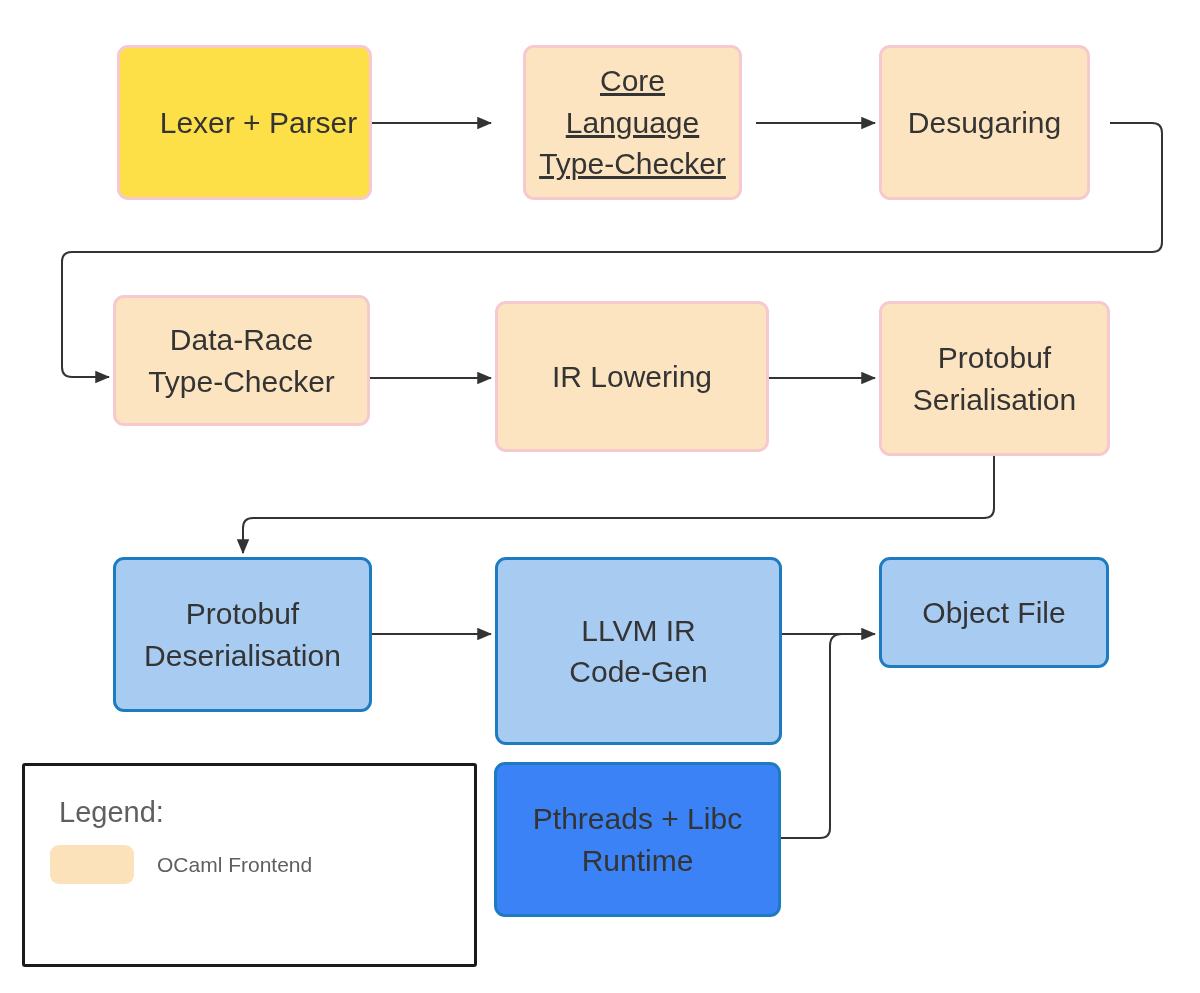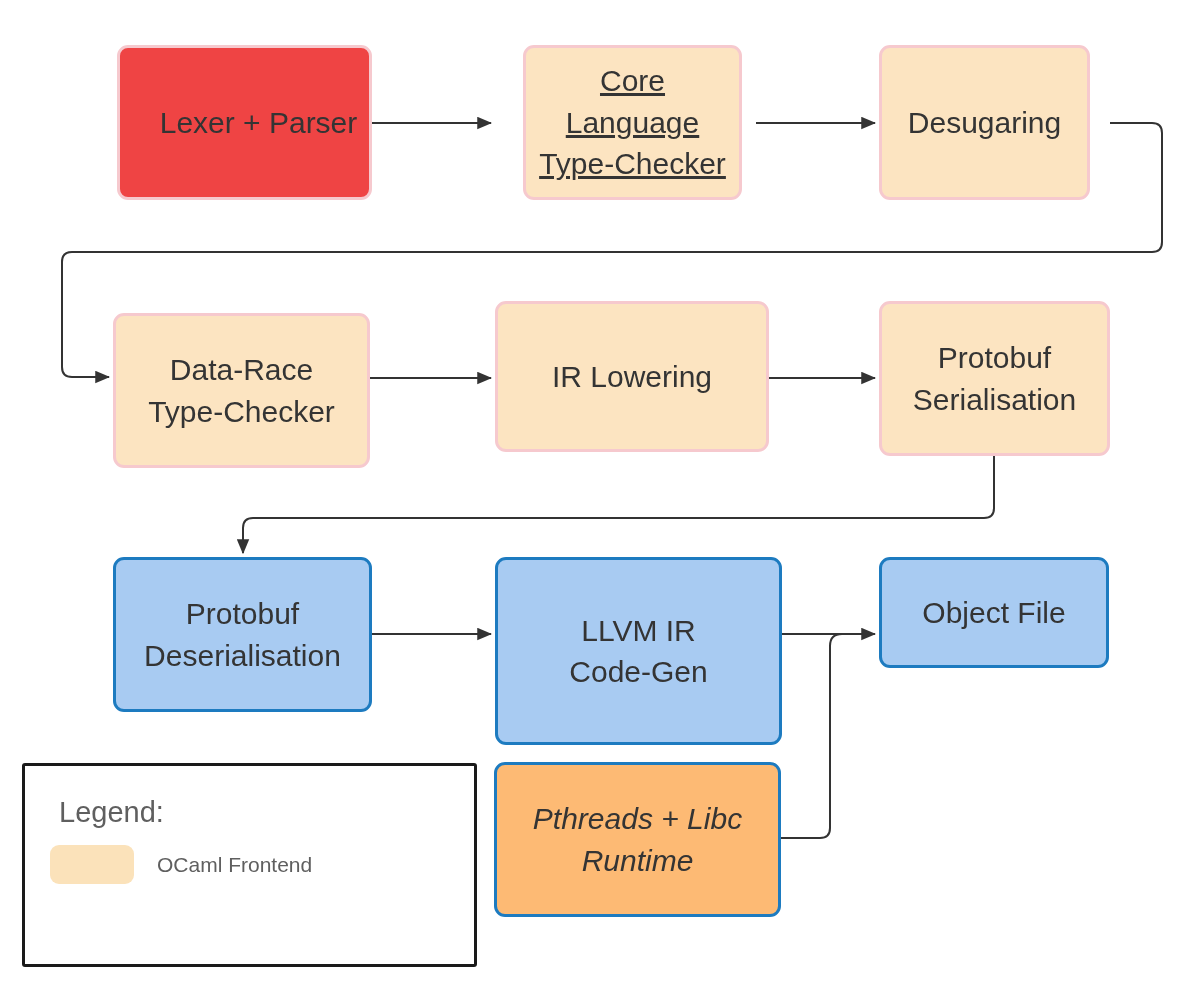--- a/index.html
+++ b/index.html
@@ -42,21 +42,21 @@
     white-space: pre-line;
     font-size: 30px;
     line-height: 1.38;
     color: var(--node-text, #343434);
     padding: 0 8px;
   }
   
   #node-lexer-parser            { left:117px; top:45px;  width:255px; height:155px; }
   #node-core-type-checker       { left:523px; top:45px;  width:219px; height:155px;text-decoration:underline; }
   #node-desugaring              { left:879px; top:45px;  width:211px; height:155px; }
-  #node-data-race-type-checker  { left:113px; top:313px; width:257px; height:155px; }
+  #node-data-race-type-checker  { left:113px; top:295px; width:257px; height:131px; }
   #node-ir-lowering             { left:495px; top:301px; width:274px; height:151px; }
   #node-protobuf-serialisation  { left:879px; top:301px; width:231px; height:155px; }
   #node-protobuf-deserialisation{ left:113px; top:557px; width:259px; height:155px; }
   #node-llvm-ir-code-gen        { left:495px; top:557px; width:287px; height:188px; }
   #node-object-file             { left:879px; top:557px; width:230px; height:111px; }
   #node-pthreads-libc-runtime   { left:494px; top:762px; width:287px; height:155px; }
 
   .legend {
     position: absolute;
     z-index: 2;
@@ -105,21 +105,21 @@
     <path class="edge" d="M 756 123 L 875 123" marker-end="url(#ah)"></path>
     <path class="edge" d="M 1110 123 L 1152 123 Q 1162 123 1162 133 L 1162 242 Q 1162 252 1152 252 L 72 252 Q 62 252 62 262 L 62 367 Q 62 377 72 377 L 109 377" marker-end="url(#ah)"></path>
     <path class="edge" d="M 370 378 L 491 378" marker-end="url(#ah)"></path>
     <path class="edge" d="M 769 378 L 875 378" marker-end="url(#ah)"></path>
     <path class="edge" d="M 994 456 L 994 508 Q 994 518 984 518 L 253 518 Q 243 518 243 528 L 243 553" marker-end="url(#ah)"></path>
     <path class="edge" d="M 372 634 L 491 634" marker-end="url(#ah)"></path>
     <path class="edge" d="M 782 634 L 875 634" marker-end="url(#ah)"></path>
     <path class="edge" d="M 781 838 L 820 838 Q 830 838 830 828 L 830 646 Q 830 634 842 634"></path>
   </svg>
 
-  <div class="node" id="node-lexer-parser" style="background: #ef4444; border-color: rgb(246, 201, 206); padding-left: 36px;">Lexer + Parser</div>
+  <div class="node" id="node-lexer-parser" style="background: #fde047; border-color: rgb(246, 201, 206); padding-left: 36px;">Lexer + Parser</div>
 
   <div class="node" id="node-core-type-checker" style="background: rgb(252, 228, 193); border-color: rgb(246, 201, 206);">Core Language
 Type-Checker</div>
 
   <div class="node" id="node-desugaring" style="background: rgb(252, 228, 193); border-color: rgb(246, 201, 206);">Desugaring</div>
 
   <div class="node" id="node-data-race-type-checker" style="background: rgb(252, 228, 193); border-color: rgb(246, 201, 206);">Data-Race
 Type-Checker</div>
 
   <div class="node" id="node-ir-lowering" style="background: rgb(252, 228, 193); border-color: rgb(246, 201, 206);">IR Lowering</div>
@@ -128,21 +128,21 @@
 Serialisation</div>
 
   <div class="node" id="node-protobuf-deserialisation" style="background: rgb(168, 203, 242); border-color: rgb(29, 123, 192);">Protobuf
 Deserialisation</div>
 
   <div class="node" id="node-llvm-ir-code-gen" style="background: rgb(168, 203, 242); border-color: rgb(29, 123, 192);">LLVM IR
 Code-Gen</div>
 
   <div class="node" id="node-object-file" style="background: rgb(168, 203, 242); border-color: rgb(29, 123, 192);">Object File</div>
 
-  <div class="node" id="node-pthreads-libc-runtime" style="background: #fdba74; border-color: rgb(29, 123, 192); font-style: italic;">Pthreads + Libc
+  <div class="node" id="node-pthreads-libc-runtime" style="background: #3b82f6; border-color: rgb(29, 123, 192);">Pthreads + Libc
 Runtime</div>
 
   <div class="legend">
     <div class="legend-title">Legend:</div>
     <div class="legend-row">
       <div class="legend-swatch" style="background: rgb(251, 226, 186);"></div>
       <div class="legend-label">OCaml Frontend</div>
     </div>
   </div>
 

